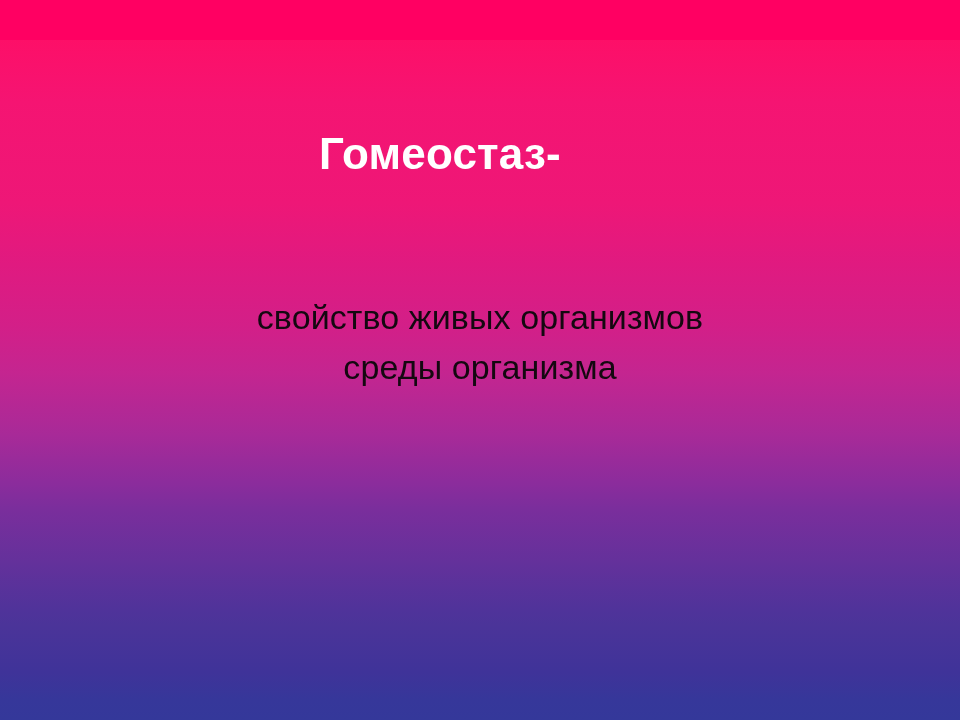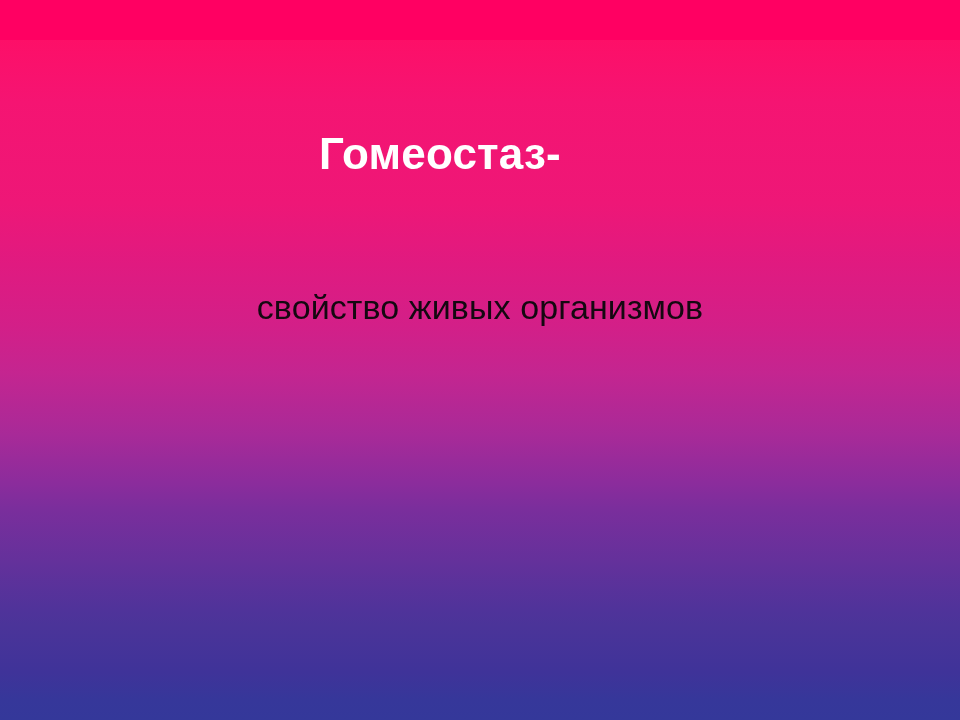--- a/index.html
+++ b/index.html
@@ -79,21 +79,21 @@
     font-size: 44px;
     font-weight: bold;
     line-height: 52px;
     letter-spacing: 0.2px;
     white-space: nowrap;
   }
 
   .slide-body {
     position: absolute;
     left: 40px;
-    top: 282px;
+    top: 292px;
     width: 880px;
     text-align: center;
     color: #140810;
     font-size: 34px;
     font-weight: normal;
     line-height: 50px;
     letter-spacing: 0.1px;
   }
 
   .body-line {
@@ -108,17 +108,18 @@
 
   <div class="slide-top-band"></div>
   <div class="slide-gradient"></div>
 
   <div class="slide-content">
 
     <div class="slide-title">Гомеостаз-</div>
 
     <div class="slide-body">
       <span class="body-line">свойство живых организмов</span>
+      <span class="body-line">среды организма</span>
     </div>
 
   </div>
 
 </div>
 
 </body></html>

